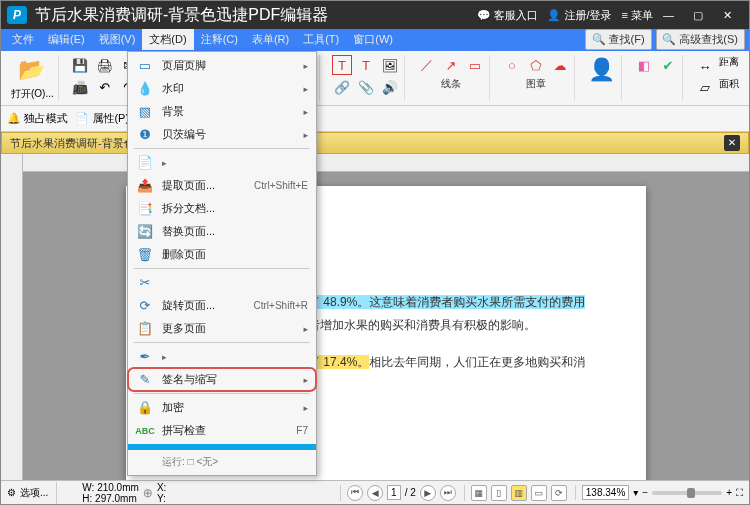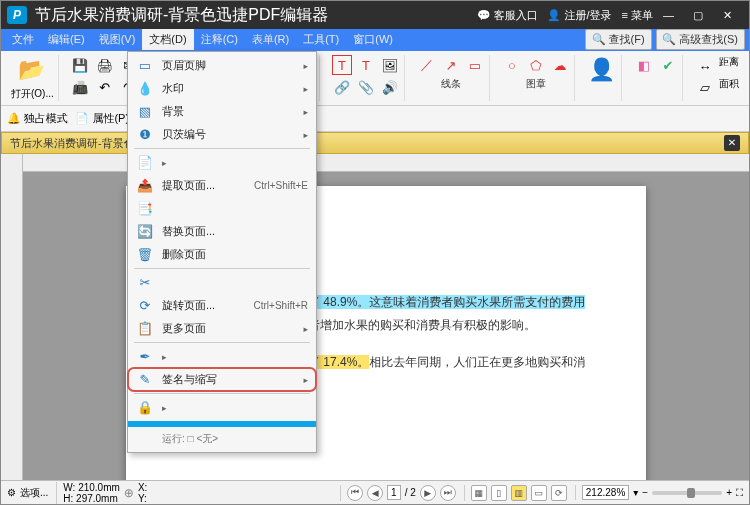--- a/index.html
+++ b/index.html
@@ -114,20 +114,21 @@
           <span class="ico">📄</span>
           <span class="arrow">▸</span>
         </div>
       <div class="dmi">
           <span class="ico">📤</span>
           <span class="lab">提取页面...</span>
           <span class="sc">Ctrl+Shift+E</span>
         </div>
       <div class="dmi">
           <span class="ico">📑</span>
+          <span class="lab">拆分文档...</span>
         </div>
       <div class="dmi">
           <span class="ico">🔄</span>
           <span class="lab">替换页面...</span>
         </div>
       <div class="dmi">
           <span class="ico">🗑</span>
           <span class="lab">删除页面</span>
         </div>
       <div class="sep"></div>
@@ -150,21 +151,27 @@
           <span class="arrow">▸</span>
         </div>
       <div class="dmi outlined">
           <span class="ico">✎</span>
           <span class="lab">签名与缩写</span>
           <span class="arrow">▸</span>
         </div>
       <div class="sep"></div>
       <div class="dmi">
           <span class="ico">🔒</span>
-          <span class="arrow">▸</span>
+          <span class="lab">加密</span>
+          <span class="arrow">▸</span>
+        </div>
+      <div class="dmi">
+          <span class="ico" style="font-size:9px;font-weight:bold;color:#2a9c3b;">ABC</span>
+          <span class="lab">拼写检查</span>
+          <span class="sc">F7</span>
         </div>
       <div class="runline">运行:  □ &lt;无&gt;</div>
     </div>
   </div>
 
   <div class="ribbon">
     <div class="rgroup">
       <div class="ricon big" style="color:#e6a017;">📂</div>
       <span>打开(O)...</span>
     </div>
@@ -288,21 +295,21 @@
       </div>
     </div>
   </div>
 
   <div class="statusbar">
     <div class="sgrp">
         <span>⚙</span>
         <span>选项...</span>
       </div>
     <div class="sgrp">
-      <div style="line-height:1.1;">
+      <div style="line-height:1.1;margin-left:19px;">
           <div>W: 210.0mm</div>
           <div>H: 297.0mm</div>
         </div>
       <span style="font-size:12px;color:#888;">⊕</span>
       <div style="line-height:1.1;">
           <div>X:</div>
           <div>Y:</div>
         </div>
     </div>
     <div class="sgrp" style="margin-left:auto;">
@@ -314,21 +321,21 @@
       <div class="navbtn">⏭</div>
     </div>
     <div class="sgrp">
       <div class="navbtn" style="border-radius:2px;">▦</div>
       <div class="navbtn" style="border-radius:2px;">▯</div>
       <div class="navbtn" style="border-radius:2px;background:#ffe26a;">▥</div>
       <div class="navbtn" style="border-radius:2px;">▭</div>
       <div class="navbtn" style="border-radius:2px;">⟳</div>
     </div>
     <div class="sgrp">
-      <span class="zoomfield">212.28%</span>
+      <span class="zoomfield">138.34%</span>
         <span>▾</span>
       <span>−</span>
       <div class="slider">
           <div class="knob"></div>
         </div>
       <span>+</span>
       <span>⛶</span>
     </div>
   </div>
 

